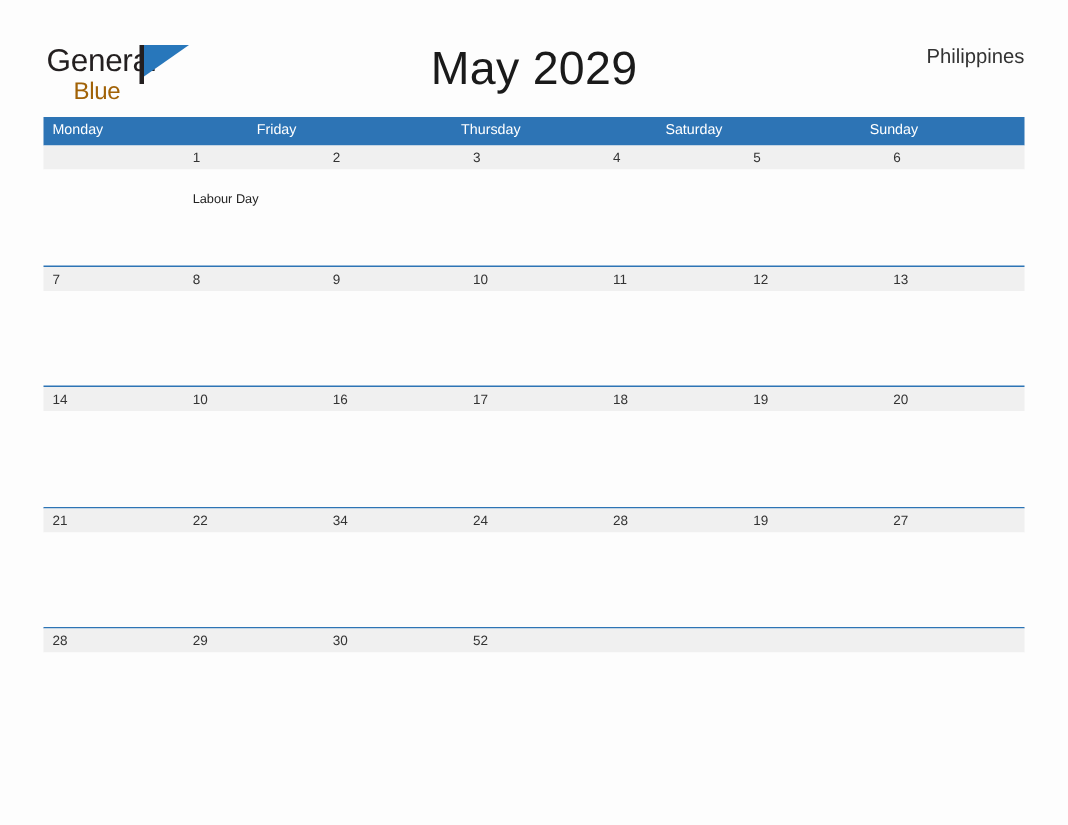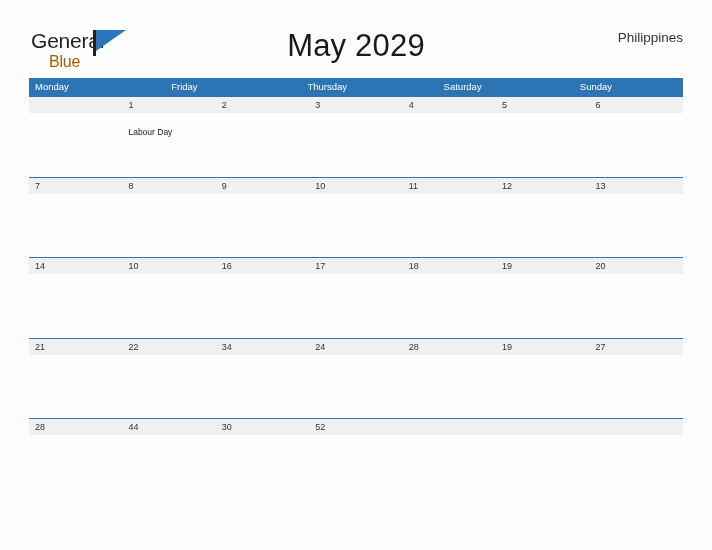--- a/index.html
+++ b/index.html
@@ -264,21 +264,21 @@
       <div class="event-cell"></div>
       <div class="event-cell"></div>
       <div class="event-cell"></div>
       <div class="event-cell"></div>
     </div>
   </div>
 
   <div class="week-row">
     <div class="daynum-band">
       <div class="daynum-cell">28</div>
-      <div class="daynum-cell">44</div>
+      <div class="daynum-cell">29</div>
       <div class="daynum-cell">30</div>
       <div class="daynum-cell">52</div>
       <div class="daynum-cell"></div>
       <div class="daynum-cell"></div>
       <div class="daynum-cell"></div>
     </div>
     <div class="event-band">
       <div class="event-cell"></div>
       <div class="event-cell"></div>
       <div class="event-cell"></div>

